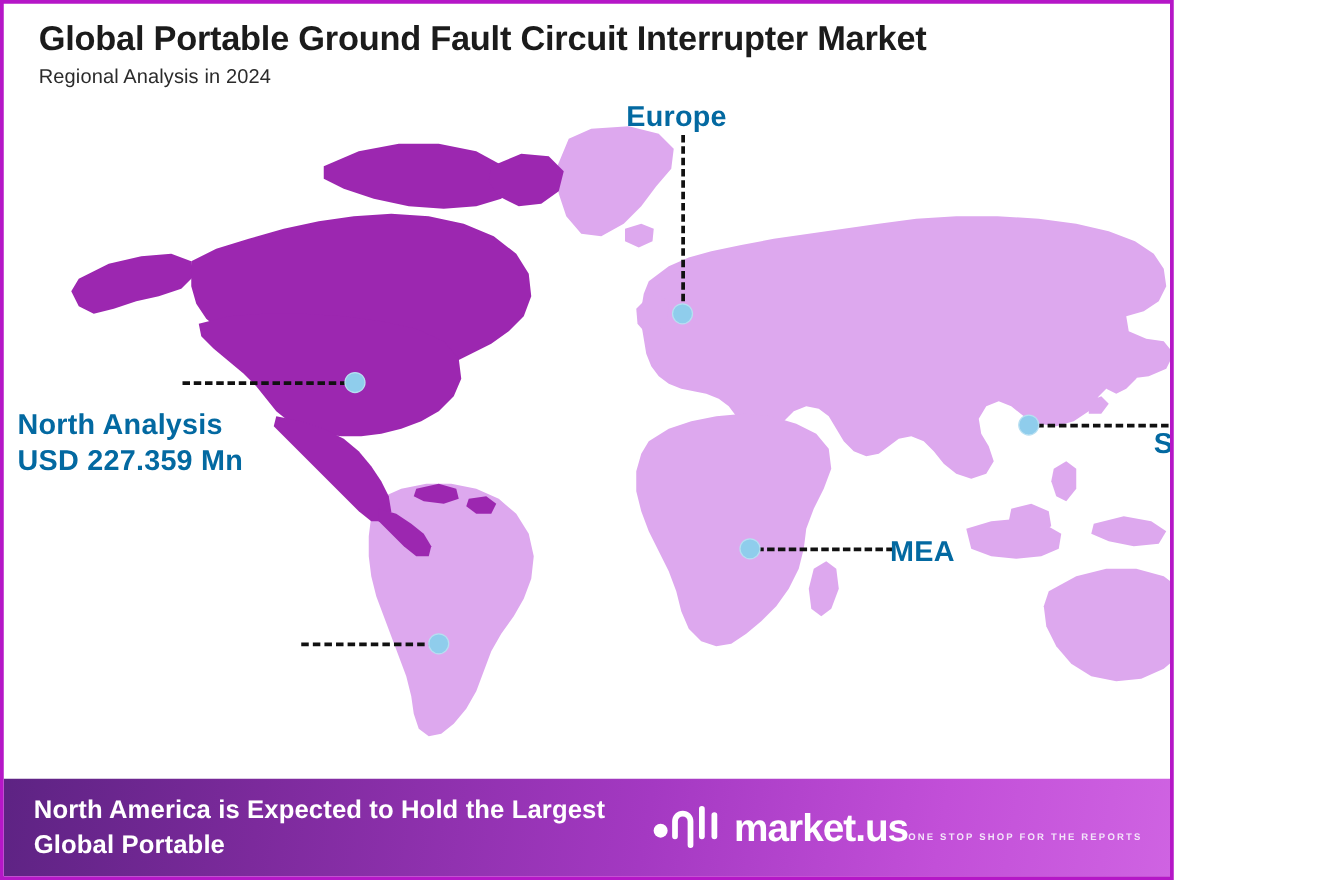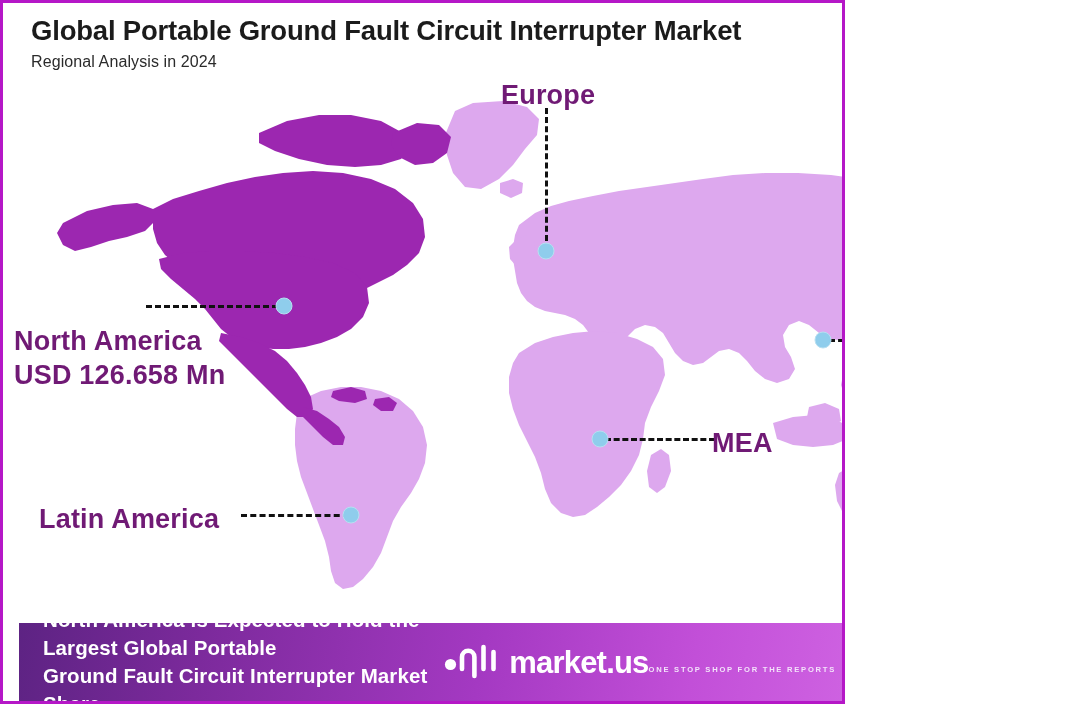--- a/index.html
+++ b/index.html
@@ -5,21 +5,21 @@
   html, body {
     margin: 0;
     padding: 0;
     background: #ffffff;
   }
   body {
     font-family: "Liberation Sans", sans-serif;
   }
   #infographic {
     position: relative;
-    width: 845px;
+    width: 939px;
     height: 704px;
     background: #ffffff;
     border: 3px solid #b517c7;
     box-sizing: border-box;
     overflow: hidden;
   }
   
   #header {
     position: absolute;
     left: 0; top: 0;
@@ -75,34 +75,34 @@
     height: 0;
     border-top: 3px dashed #111111;
   }
   .leader.vert {
     width: 0;
     border-left: 3px dashed #111111;
   }
   
   .region-label {
     position: absolute;
-    color: #701a75;
-    font-weight: bold;
-    font-size: 27px;
+    color: #0369a1;
+    font-weight: bold;
+    font-size: 23px;
     line-height: 1.25;
     white-space: nowrap;
     z-index: 5;
     letter-spacing: 0.2px;
   }
   .region-label .val { display: block; }
 
   
   #banner {
     position: absolute;
-    left: 16px; bottom: 0;
+    left: 0; bottom: 0;
     width: 100%;
     height: 78px;
     background: linear-gradient(100deg, #5d2383 0%, #7c2a9c 22%, #a439c2 55%, #c24fd8 80%, #cf63e2 100%);
     display: flex;
     align-items: center;
     justify-content: space-between;
     padding: 0 22px 0 24px;
     box-sizing: border-box;
     z-index: 7;
   }
@@ -210,40 +210,36 @@
     <div class="marker" style="left:820px; top:337px;"></div>
     <div class="marker" style="left:597px; top:436px;"></div>
     <div class="marker" style="left:348px; top:512px;"></div>
   </div>
 
   <div class="region-label" style="left:498px; top:76px;">
     <span>Europe</span>
   </div>
 
   <div class="region-label" style="left:11px; top:322px;">
-    <span class="val">North America</span>
-    <span class="val">USD 126.658 Mn</span>
+    <span class="val">North Analysis</span>
+    <span class="val">USD 227.359 Mn</span>
   </div>
 
   <div class="region-label" style="left:920px; top:337px;">
     <span>STOP</span>
   </div>
 
   <div class="region-label" style="left:709px; top:424px;">
     <span>MEA</span>
   </div>
 
-  <div class="region-label" style="left:36px; top:500px;">
-    <span>Latin America</span>
-  </div>
 
   <div id="banner">
     <div id="banner-text">
       <span class="line">North America is Expected to Hold the Largest Global Portable</span>
-      <span class="line">Ground Fault Circuit Interrupter Market Share</span>
     </div>
 
     <div id="logo">
       <span id="logo-mark">
         <svg width="58" height="44" viewBox="0 0 58 44" xmlns="http://www.w3.org/2000/svg">
           <g fill="none" stroke="#ffffff" stroke-width="4.6" stroke-linecap="round">
             <circle cx="8.5" cy="26.5" r="5.6" fill="#ffffff" stroke="none"></circle>
             <path d="M20 31 L20 19 A6.2 6.2 0 0 1 32.4 19 L32.4 38"></path>
             <path d="M32.4 30 A6.2 6.2 0 0 0 20 30" stroke="none"></path>
             <line x1="41.5" y1="9" x2="41.5" y2="31"></line>

